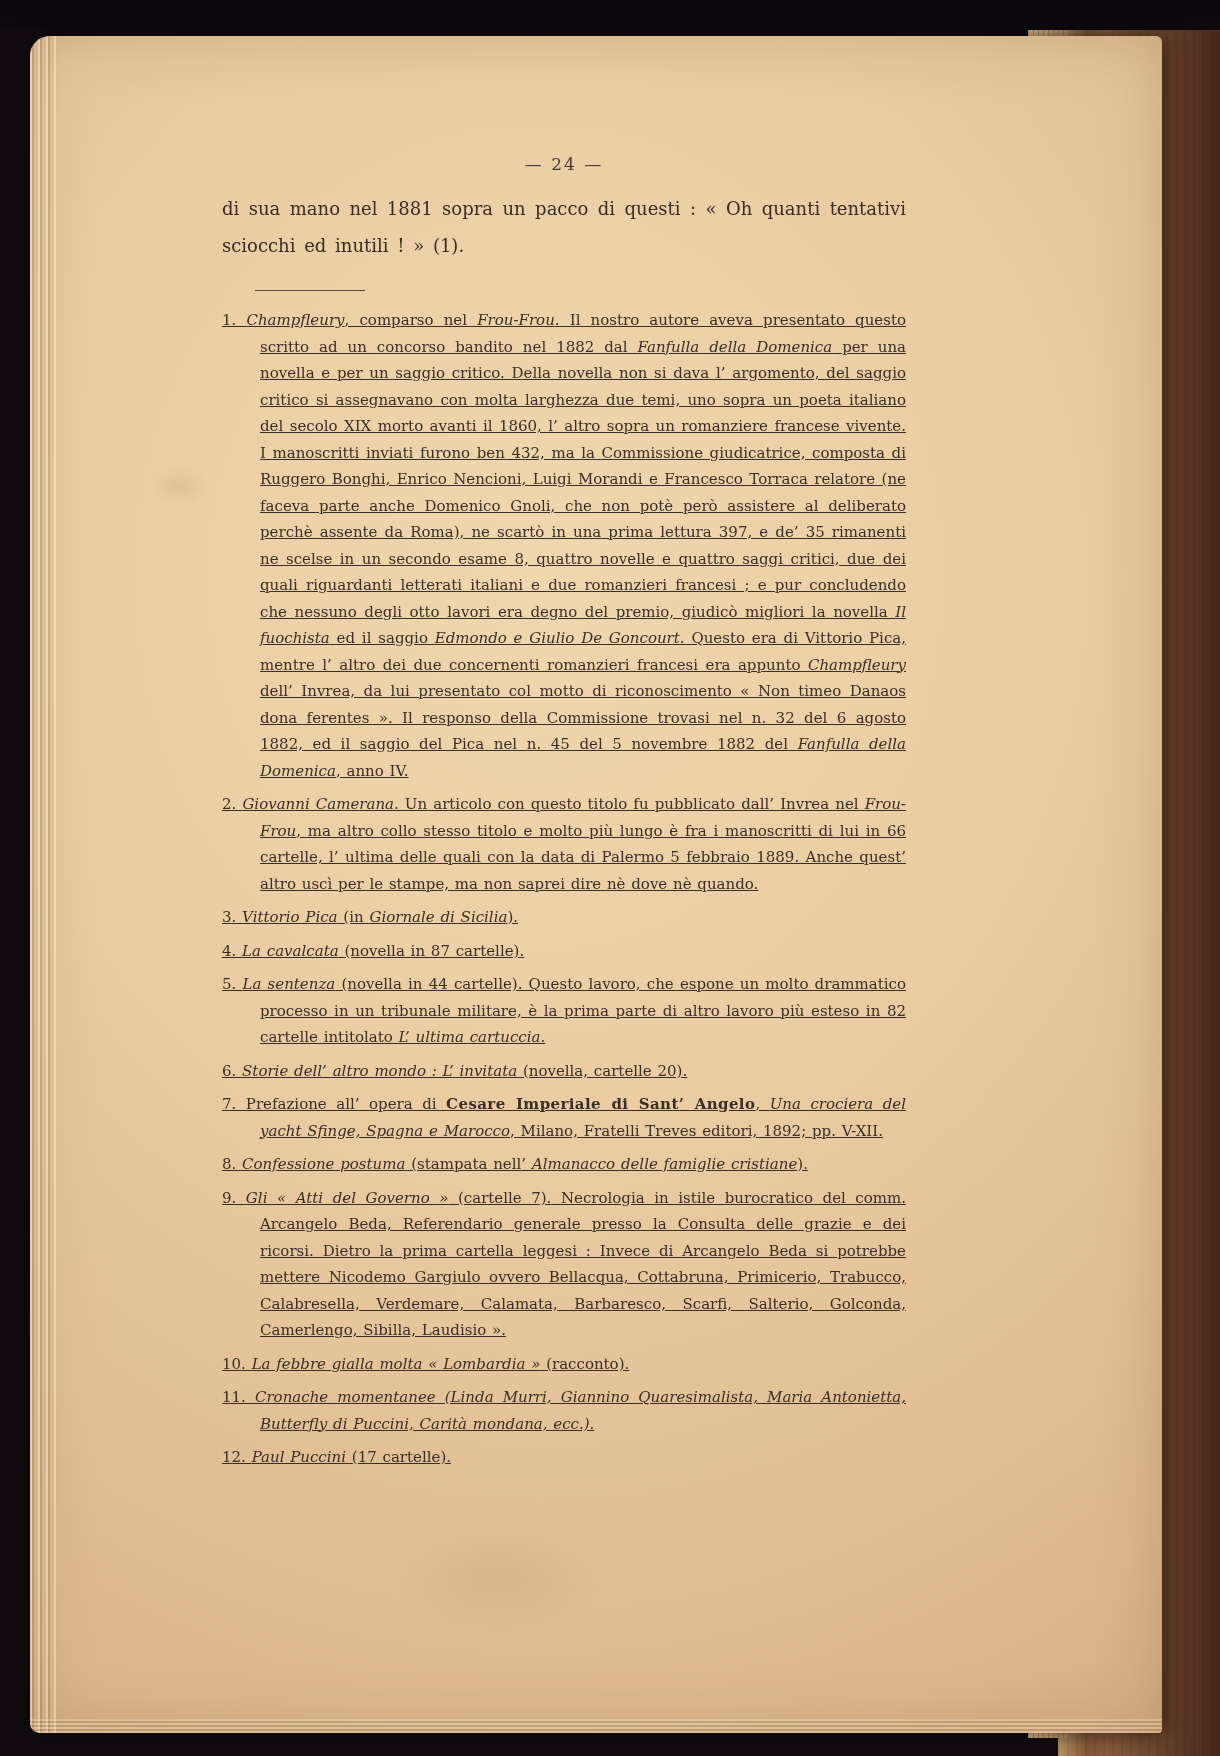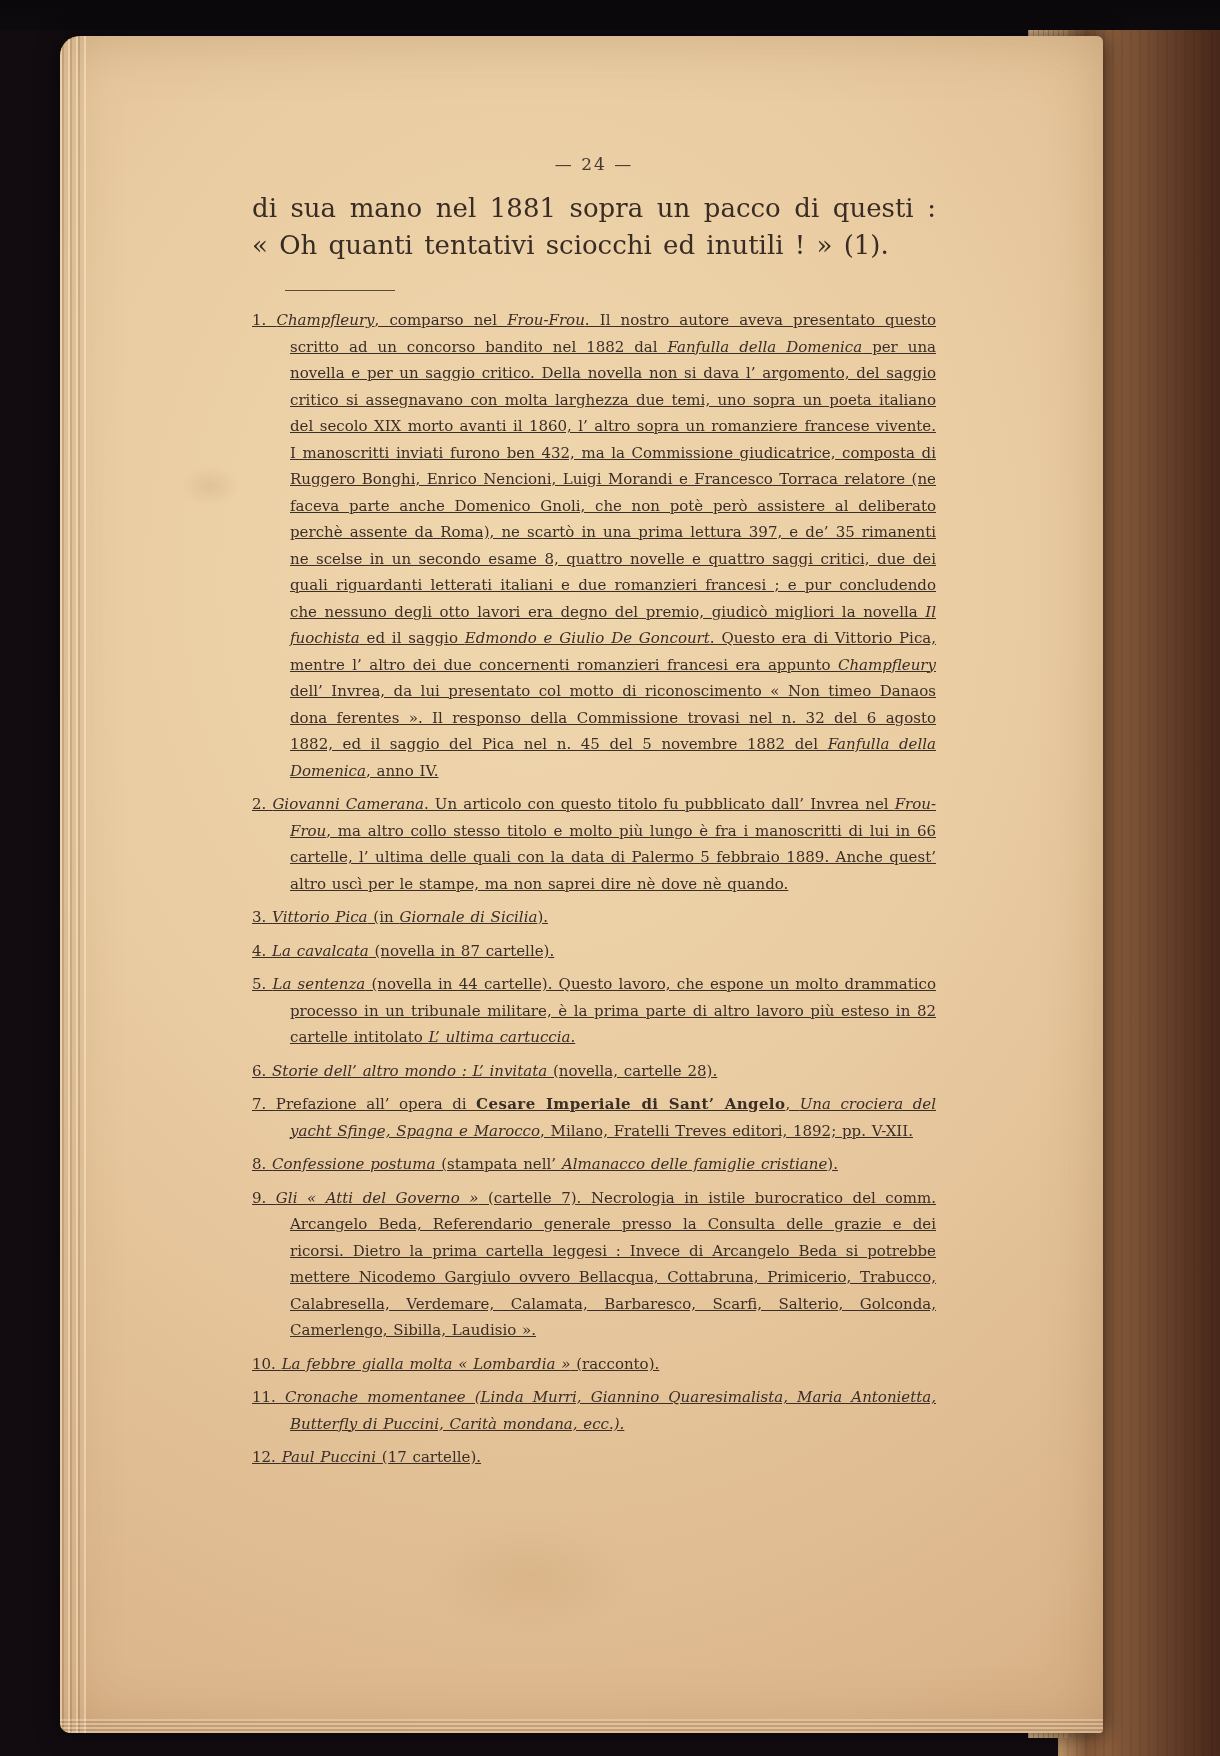--- a/index.html
+++ b/index.html
@@ -34,26 +34,25 @@
   }
   .speck.s1{left:1030px;top:1100px;width:16px;height:34px;}
   .speck.s2{left:1040px;top:1140px;width:8px;height:12px;opacity:.8;}
   
   .top-band{
     position:absolute;top:0;left:0;width:1220px;height:30px;
     background:linear-gradient(180deg,#0b080b 0%,#17101400 100%),#0d0a0e;
   }
   
   .page{
-    position:absolute;left:30px;top:36px;width:1043px;height:1697px;
+    position:absolute;left:30px;top:36px;width:1132px;height:1697px;
     border-radius:20px 6px 4px 10px;
     background:
       radial-gradient(ellipse 120% 90% at 45% 32%, #f0d7ae 0%, #e9cba1 40%, #dcb68c 78%, #cda279 100%);
     box-shadow:0 0 22px rgba(0,0,0,.65), inset 0 0 60px rgba(120,80,40,.25);
-    margin-left:30px;
   }
   
   .page-edges-left{
     position:absolute;left:0;top:0;width:26px;height:100%;
     border-radius:20px 0 0 10px;
     background:
       repeating-linear-gradient(90deg,rgba(255,244,220,.55) 0 2px,rgba(150,110,70,.35) 2px 4px,rgba(222,190,150,.4) 4px 8px);
     opacity:.8;
   }
   .page-edges-bottom{
@@ -66,21 +65,21 @@
   .content{
     position:absolute;left:192px;top:0;width:684px;
     color:#3b2e26;
   }
   .pagenum{
     margin-top:118px;text-align:center;
     font-size:17px;letter-spacing:2px;color:#463931;
   }
   .body-text{
     margin:16px 0 0 0;
-    font-size:26px;line-height:37px;text-align:justify;
+    font-size:18px;line-height:37px;text-align:justify;
     word-spacing:3px;color:#382c24;
   }
   .fn-rule{
     margin:26px 0 16px 33px;width:110px;height:1px;
     background:#5c4a3b;border:none;
   }
   .fn-intro{
     margin:0 0 6px 0;text-indent:33px;
     font-size:16px;line-height:27px;text-align:justify;word-spacing:1px;
   }
@@ -117,21 +116,21 @@
   <div class="content">
     <div class="pagenum">— 24 —</div>
     <p class="body-text">di sua mano nel 1881 sopra un pacco di questi : « Oh quanti tentativi sciocchi ed inutili ! » (1).</p>
     <div class="fn-rule"></div>
     <div>
         <p class="fn-item"><span class="fn-num">1. </span><span class="run-i">Champfleury</span><span class="run-n">, comparso nel </span><span class="run-i">Frou-Frou</span><span class="run-n">. Il nostro autore aveva presentato questo scritto ad un concorso bandito nel 1882 dal </span><span class="run-i">Fanfulla della Domenica</span><span class="run-n"> per una novella e per un saggio critico. Della novella non si dava l’ argomento, del saggio critico si assegnavano con molta larghezza due temi, uno sopra un poeta italiano del secolo XIX morto avanti il 1860, l’ altro sopra un romanziere francese vivente. I manoscritti inviati furono ben 432, ma la Commissione giudicatrice, composta di Ruggero Bonghi, Enrico Nencioni, Luigi Morandi e Francesco Torraca relatore (ne faceva parte anche Domenico Gnoli, che non potè però assistere al deliberato perchè assente da Roma), ne scartò in una prima lettura 397, e de’ 35 rimanenti ne scelse in un secondo esame 8, quattro novelle e quattro saggi critici, due dei quali riguardanti letterati italiani e due romanzieri francesi ; e pur concludendo che nessuno degli otto lavori era degno del premio, giudicò migliori la novella </span><span class="run-i">Il fuochista</span><span class="run-n"> ed il saggio </span><span class="run-i">Edmondo e Giulio De Goncourt</span><span class="run-n">. Questo era di Vittorio Pica, mentre l’ altro dei due concernenti romanzieri francesi era appunto </span><span class="run-i">Champfleury</span><span class="run-n"> dell’ Invrea, da lui presentato col motto di riconoscimento « Non timeo Danaos dona ferentes ». Il responso della Commissione trovasi nel n. 32 del 6 agosto 1882, ed il saggio del Pica nel n. 45 del 5 novembre 1882 del </span><span class="run-i">Fanfulla della Domenica</span><span class="run-n">, anno IV.</span></p>
         <p class="fn-item"><span class="fn-num">2. </span><span class="run-i">Giovanni Camerana</span><span class="run-n">. Un articolo con questo titolo fu pubblicato dall’ Invrea nel </span><span class="run-i">Frou-Frou</span><span class="run-n">, ma altro collo stesso titolo e molto più lungo è fra i manoscritti di lui in 66 cartelle, l’ ultima delle quali con la data di Palermo 5 febbraio 1889. Anche quest’ altro uscì per le stampe, ma non saprei dire nè dove nè quando.</span></p>
         <p class="fn-item"><span class="fn-num">3. </span><span class="run-i">Vittorio Pica</span><span class="run-n"> (in </span><span class="run-i">Giornale di Sicilia</span><span class="run-n">).</span></p>
         <p class="fn-item"><span class="fn-num">4. </span><span class="run-i">La cavalcata</span><span class="run-n"> (novella in 87 cartelle).</span></p>
         <p class="fn-item"><span class="fn-num">5. </span><span class="run-i">La sentenza</span><span class="run-n"> (novella in 44 cartelle). Questo lavoro, che espone un molto drammatico processo in un tribunale militare, è la prima parte di altro lavoro più esteso in 82 cartelle intitolato </span><span class="run-i">L’ ultima cartuccia.</span></p>
-        <p class="fn-item"><span class="fn-num">6. </span><span class="run-i">Storie dell’ altro mondo : L’ invitata</span><span class="run-n"> (novella, cartelle 28).</span></p>
+        <p class="fn-item"><span class="fn-num">6. </span><span class="run-i">Storie dell’ altro mondo : L’ invitata</span><span class="run-n"> (novella, cartelle 20).</span></p>
         <p class="fn-item"><span class="fn-num">7. </span><span class="run-n">Prefazione all’ opera di </span><span class="run-b">Cesare Imperiale di Sant’ Angelo</span><span class="run-n">, </span><span class="run-i">Una crociera del yacht Sfinge, Spagna e Marocco</span><span class="run-n">, Milano, Fratelli Treves editori, 1892; pp. V-XII.</span></p>
         <p class="fn-item"><span class="fn-num">8. </span><span class="run-i">Confessione postuma</span><span class="run-n"> (stampata nell’ </span><span class="run-i">Almanacco delle famiglie cristiane</span><span class="run-n">).</span></p>
         <p class="fn-item"><span class="fn-num">9. </span><span class="run-i">Gli « Atti del Governo »</span><span class="run-n"> (cartelle 7). Necrologia in istile burocratico del comm. Arcangelo Beda, Referendario generale presso la Consulta delle grazie e dei ricorsi. Dietro la prima cartella leggesi : Invece di Arcangelo Beda si potrebbe mettere Nicodemo Gargiulo ovvero Bellacqua, Cottabruna, Primicerio, Trabucco, Calabresella, Verdemare, Calamata, Barbaresco, Scarfi, Salterio, Golconda, Camerlengo, Sibilla, Laudisio ».</span></p>
         <p class="fn-item"><span class="fn-num">10. </span><span class="run-i">La febbre gialla molta « Lombardia »</span><span class="run-n"> (racconto).</span></p>
         <p class="fn-item"><span class="fn-num">11. </span><span class="run-i">Cronache momentanee (Linda Murri, Giannino Quaresimalista, Maria Antonietta, Butterfly di Puccini, Carità mondana, ecc.).</span></p>
         <p class="fn-item"><span class="fn-num">12. </span><span class="run-i">Paul Puccini</span><span class="run-n"> (17 cartelle).</span></p>
       </div>
   </div>
 </div>
 

